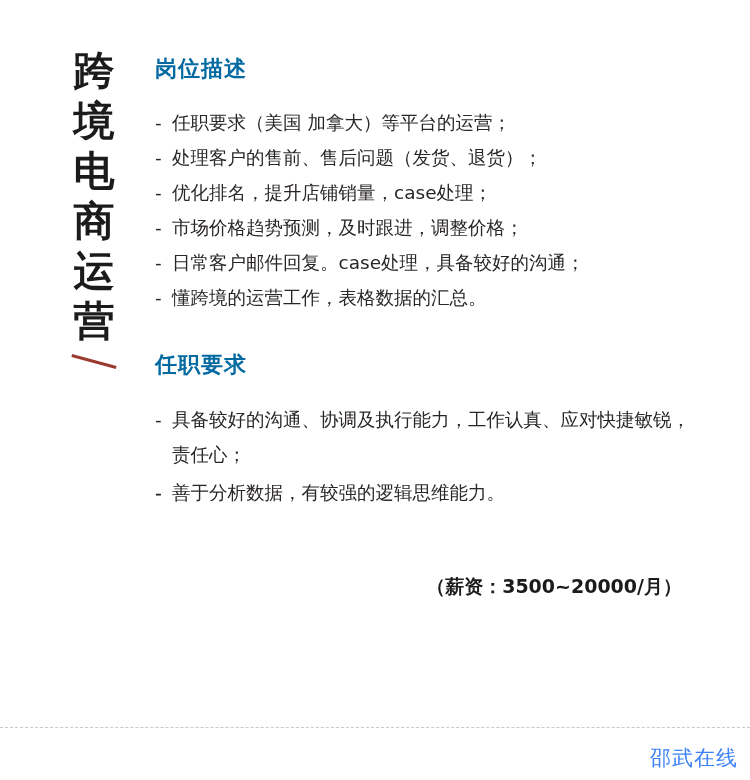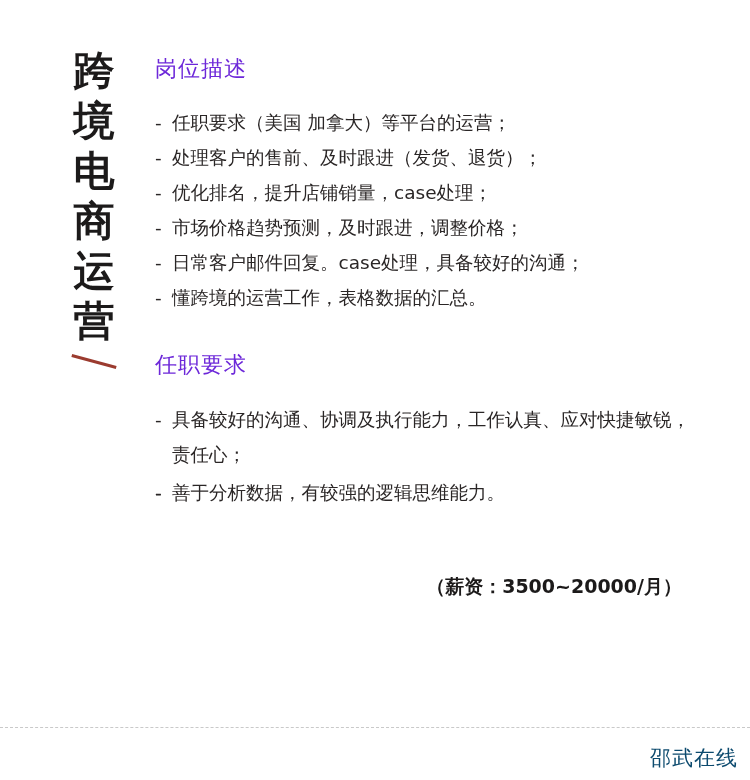--- a/index.html
+++ b/index.html
@@ -51,22 +51,22 @@
   
   .content {
     position: absolute;
     left: 155px;
     top: 54px;
     width: 545px;
   }
 
   .section-heading {
     font-size: 22px;
-    font-weight: normal;
-    color: #6d28d9;
+    font-weight: bold;
+    color: #0369a1;
     letter-spacing: 1px;
     margin: 0 0 22px 0;
     font-family: "DejaVu Sans", "Liberation Sans", sans-serif;
   }
 
   .bullets {
     list-style: none;
     margin: 0;
     padding: 0;
   }
@@ -110,21 +110,21 @@
     right: 0;
     bottom: 52px;
     border-top: 1px dashed #c9c9c9;
   }
 
   .watermark {
     position: absolute;
     right: 12px;
     bottom: 8px;
     font-size: 21px;
-    color: #0c4a6e;
+    color: #3b82f6;
     letter-spacing: 1px;
     font-family: "DejaVu Sans", "Liberation Sans", sans-serif;
   }
 </style>
 </head>
 <body>
 
 <div class="page">
 
   <div class="vtitle">
@@ -136,21 +136,21 @@
     <span class="vchar">营</span>
     <span class="rule"></span>
   </div>
 
   <div class="content">
 
     <div class="section-one">
       <h2 class="section-heading">岗位描述</h2>
       <ul class="bullets">
         <li><span class="dash">-</span><span>任职要求（美国 加拿大）等平台的运营；</span></li>
-        <li><span class="dash">-</span><span>处理客户的售前、及时跟进（发货、退货）；</span></li>
+        <li><span class="dash">-</span><span>处理客户的售前、售后问题（发货、退货）；</span></li>
         <li><span class="dash">-</span><span>优化排名，提升店铺销量，case处理；</span></li>
         <li><span class="dash">-</span><span>市场价格趋势预测，及时跟进，调整价格；</span></li>
         <li><span class="dash">-</span><span>日常客户邮件回复。case处理，具备较好的沟通；</span></li>
         <li><span class="dash">-</span><span>懂跨境的运营工作，表格数据的汇总。</span></li>
       </ul>
     </div>
 
     <div class="section-two">
       <h2 class="section-heading">任职要求</h2>
       <ul class="bullets">

